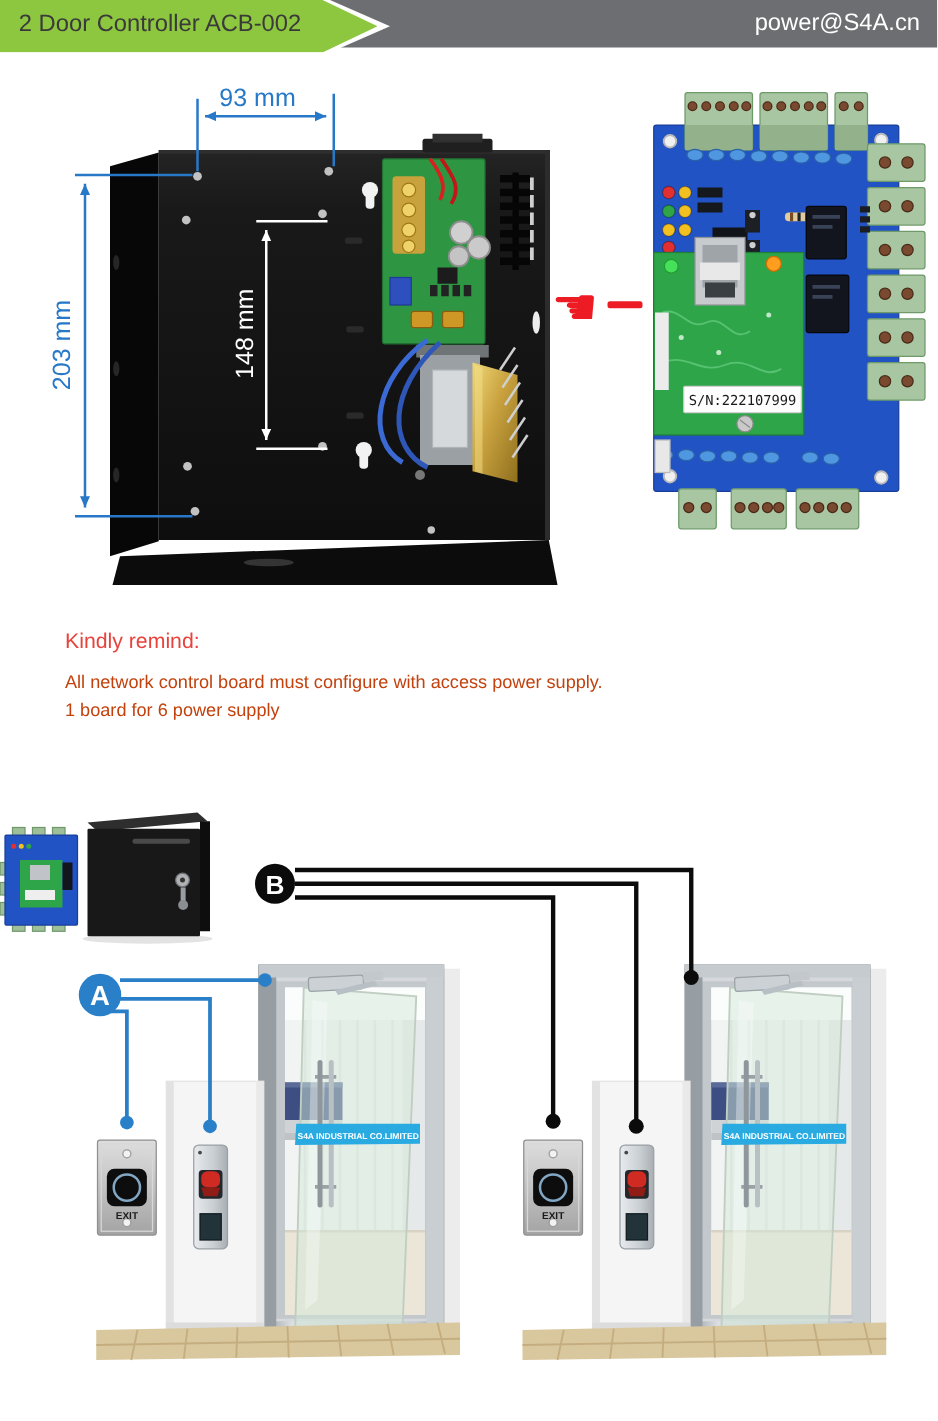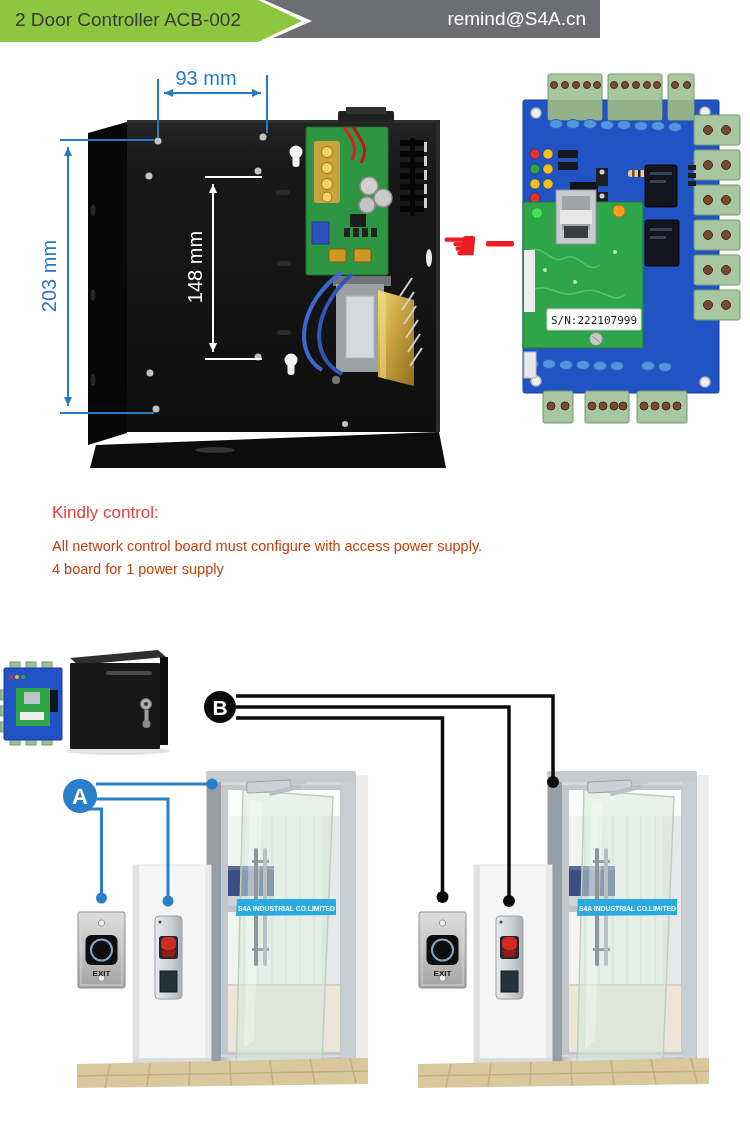--- a/index.html
+++ b/index.html
@@ -1,20 +1,20 @@
 <!DOCTYPE html>
 <html><head>
 <meta charset="utf-8">
 <style>
   html,body{margin:0;padding:0;background:#fff;}
   .page{position:relative;width:750px;height:1137px;background:#fff;overflow:hidden;
         font-family:"Liberation Sans",sans-serif;}
   .gfx{position:absolute;top:0;left:0;}
   
-  .hdr-bar{position:absolute;top:0;left:0;width:600px;height:38px;background:#6d6e71;}
+  .hdr-bar{position:absolute;top:0;left:0;width:750px;height:38px;background:#6d6e71;}
   .hdr-white{position:absolute;top:0;left:0;width:312px;height:42px;background:#fff;
              clip-path:polygon(0 0,264px 0,312px 21px,264px 42px,0 42px);}
   .hdr-green{position:absolute;top:0;left:0;width:302px;height:42px;background:#8dc63f;
              clip-path:polygon(0 0,258px 0,302px 21px,258px 42px,0 42px);}
   .hdr-title{position:absolute;top:9px;left:15px;font-size:19px;color:#3a3a3a;white-space:nowrap;}
   .hdr-email{position:absolute;top:8px;right:14px;font-size:19px;color:#ffffff;}
   
   .remind{position:absolute;left:52px;top:503px;width:600px;}
   .remind h3{margin:0 0 15px 0;font-size:17px;font-weight:400;color:#e8423c;}
   .remind p{margin:0 0 7px 0;font-size:14.5px;color:#c2410c;}
@@ -496,22 +496,22 @@
     </g>
     <circle cx="220" cy="707" r="16" fill="#0b0b0b"></circle>
     <text x="220" y="715" text-anchor="middle" font-size="21" font-weight="bold" fill="#ffffff">B</text>
   </g>
 </svg>
 
   <div class="hdr-bar">
     <div class="hdr-white"></div>
     <div class="hdr-green"></div>
     <div class="hdr-title">2 Door Controller ACB-002</div>
-    <div class="hdr-email">remind@S4A.cn</div>
+    <div class="hdr-email">power@S4A.cn</div>
   </div>
 
   <div class="remind">
-    <h3>Kindly control:</h3>
+    <h3>Kindly remind:</h3>
     <p>All network control board must configure with access power supply.</p>
-    <p>4 board for 1 power supply</p>
+    <p>1 board for 6 power supply</p>
   </div>
 
 </div>
 
 </body></html>

